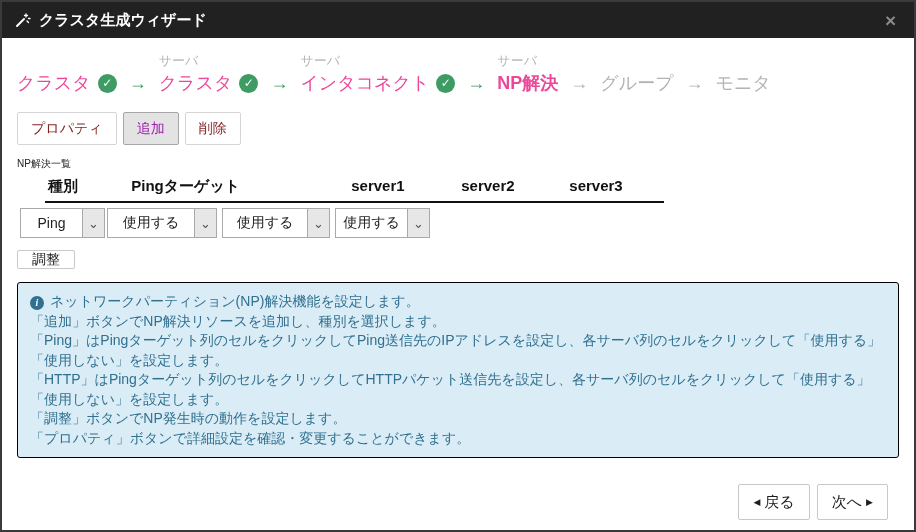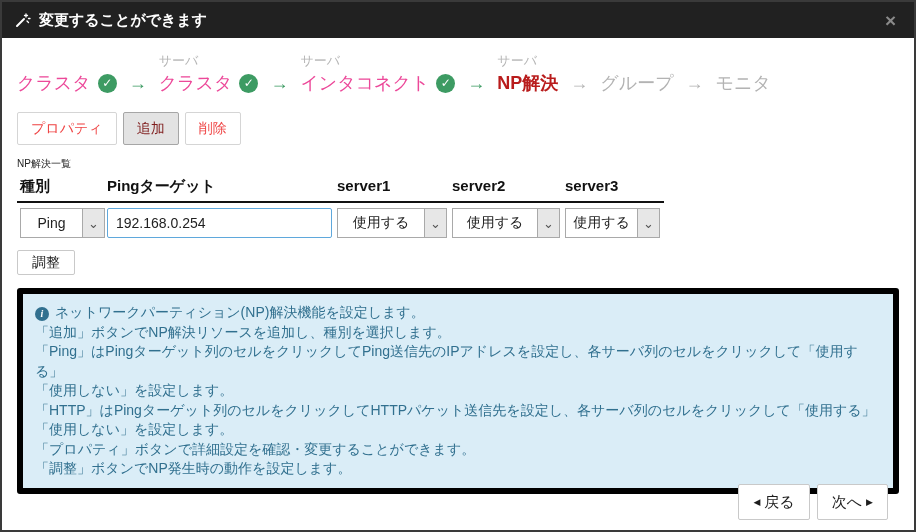--- a/index.html
+++ b/index.html
@@ -24,45 +24,45 @@
   }
 
   
   .content { padding:0 15px; }
 
   
   .steps { display:flex; align-items:flex-end; margin-top:13px; }
   .step-sub { height:19px; font-size:13px; color:#b5b5b5; line-height:19px; }
   .step-main { display:flex; align-items:center; font-size:18px; line-height:26px; }
   .step.done .step-label { color:#ec4899; }
-  .step.current .step-label { color:#b91c1c; font-weight:bold; }
+  .step.current .step-label { color:#ec4899; font-weight:bold; }
   .step.future .step-label { color:#b3b3b3; }
   .step-check {
     width:19px; height:19px; border-radius:50%; background:#3d9b63;
     color:#fff; font-size:12px; font-weight:bold; text-align:center;
     line-height:19px; margin-left:7px;
   }
   .step-arrow { font-size:18px; font-weight:bold; margin:0 12px; }
   .step-arrow.green { color:#3d9b63; }
   .step-arrow.gray { color:#b3b3b3; }
 
   
   .toolbar { display:flex; gap:6px; margin-top:16px; }
   .tb-btn {
     height:33px; padding:0 13px; font-size:14px; background:#fff;
-    border:1px solid #d5d5d5; border-radius:2px; color:#ef4444;
+    border:1px solid #d5d5d5; border-radius:2px; color:#7f1d1d;
     display:inline-flex; align-items:center; cursor:pointer;
     font-family:inherit;
   }
-  .tb-btn.active { background:#e3e3e3; border-color:#a6a6a6; color:#7f1d1d; }
+  .tb-btn.active { background:#e3e3e3; border-color:#a6a6a6; color:#a21caf; }
 
   
   .list-title { margin-top:12px; font-size:10px; color:#222; }
   .np-table { margin-top:6px; width:647px; }
-  .head-row { display:flex; border-bottom:2px solid #111; padding-bottom:5px; }
+  .head-row { display:flex; border-bottom:2px solid #111; padding-bottom:5px;margin-left:28px; }
   .head-cell { font-size:15px; font-weight:bold; color:#111; }
   .c1 { width:90px; padding-left:3px; }
   .c2 { width:230px; }
   .c3 { width:115px; }
   .c4 { width:113px; }
   .c5 { width:99px; }
   .body-row { display:flex; margin-top:5px; align-items:center; }
 
   .sel {
     height:30px; border:1px solid #a9a9a9; background:#fff;
@@ -78,28 +78,28 @@
     font-size:13px; color:#555;
   }
   .w85 { width:85px; } .w110 { width:110px; } .w108 { width:108px; } .w95 { width:95px; }
 
   .ping-input {
     width:225px; height:30px; border:1px solid #5fa8dc; border-radius:2px;
     padding:0 8px; font-size:14px; color:#222; font-family:inherit; outline:none;
   }
 
   .adjust-btn {
-    margin-top:12px; height:25px; padding:0 14px; font-size:14px;
+    margin-top:12px; height:19px; padding:0 14px; font-size:14px;
     background:#fff; border:1px solid #c9c9c9; border-radius:2px; color:#1d1d1d;
     display:inline-flex; align-items:center; cursor:pointer; font-family:inherit;
   }
 
   
   .info-box {
-    margin-top:13px; background:#daedf7; border:6px solid #000000;
+    margin-top:13px; background:#daedf7; border:1px solid #000000;
     border-radius:3px; padding:9px 12px; color:#31708f;
     font-size:14px; line-height:19.5px;
   }
   .info-icon {
     display:inline-block; width:14px; height:14px; border-radius:50%;
     background:#31708f; color:#fff; font-size:10px; font-weight:bold;
     text-align:center; line-height:14px; margin-right:6px;
     font-family:"Liberation Serif","DejaVu Serif",serif; font-style:italic;
   }
 
@@ -126,21 +126,21 @@
       <g stroke="#fff" stroke-width="2" stroke-linecap="round">
         <line x1="3" y1="14" x2="10" y2="7"></line>
       </g>
       <g stroke="#fff" stroke-width="1.3" stroke-linecap="round">
         <line x1="12" y1="2" x2="12" y2="5"></line>
         <line x1="10.5" y1="3.5" x2="13.5" y2="3.5"></line>
         <line x1="14.5" y1="6.5" x2="16" y2="6.5"></line>
         <line x1="13" y1="9" x2="14.5" y2="10.5"></line>
       </g>
     </svg>
-    <span>変更することができます</span>
+    <span>クラスタ生成ウィザード</span>
     <span class="close-btn">×</span>
   </div>
 
   <div class="content">
 
     
     <div class="steps">
       <div class="step done">
         <div class="step-sub"></div>
         <div class="step-main">
@@ -230,23 +230,20 @@
         <div class="head-cell c4">server2</div>
         <div class="head-cell c5">server3</div>
       </div>
       <div class="body-row">
         <div class="c1">
           <div class="sel w85">
             <span class="sel-text">Ping</span>
             <span class="sel-arrow">⌄</span>
           </div>
         </div>
-        <div class="c2">
-          <input class="ping-input" type="text" value="192.168.0.254" style="">
-        </div>
         <div class="c3">
           <div class="sel w110">
             <span class="sel-text">使用する</span>
             <span class="sel-arrow">⌄</span>
           </div>
         </div>
         <div class="c4">
           <div class="sel w108">
             <span class="sel-text">使用する</span>
             <span class="sel-arrow">⌄</span>
@@ -266,22 +263,22 @@
     
     <div class="info-box">
       <div>
         <span class="info-icon">i</span><span>ネットワークパーティション(NP)解決機能を設定します。</span>
       </div>
       <div>「追加」ボタンでNP解決リソースを追加し、種別を選択します。</div>
       <div>「Ping」はPingターゲット列のセルをクリックしてPing送信先のIPアドレスを設定し、各サーバ列のセルをクリックして「使用する」</div>
       <div>「使用しない」を設定します。</div>
       <div>「HTTP」はPingターゲット列のセルをクリックしてHTTPパケット送信先を設定し、各サーバ列のセルをクリックして「使用する」</div>
       <div>「使用しない」を設定します。</div>
+      <div>「調整」ボタンでNP発生時の動作を設定します。</div>
       <div>「プロパティ」ボタンで詳細設定を確認・変更することができます。</div>
-      <div>「調整」ボタンでNP発生時の動作を設定します。</div>
     </div>
 
   </div>
 
   <div class="footer">
     <button class="ft-btn">
       <span class="tri">◀</span>
       <span>戻る</span>
     </button>
     <button class="ft-btn">

